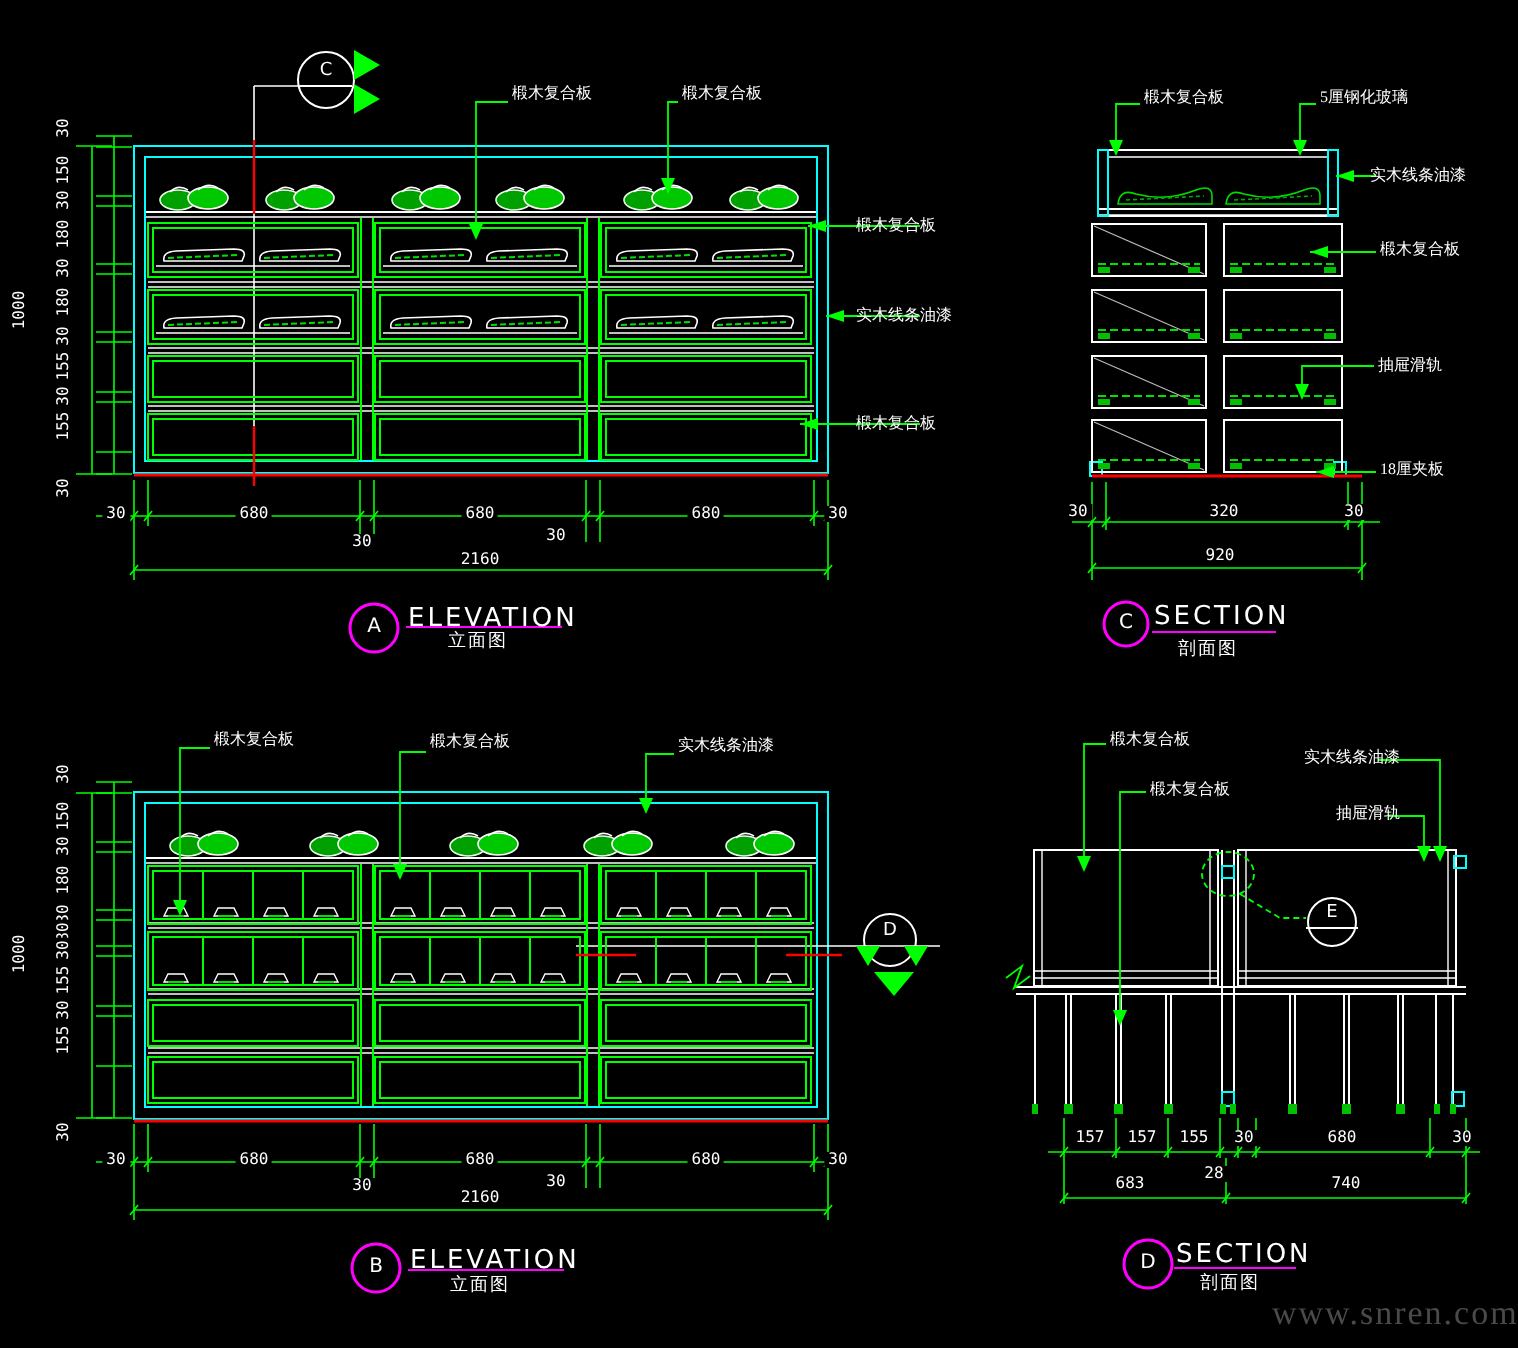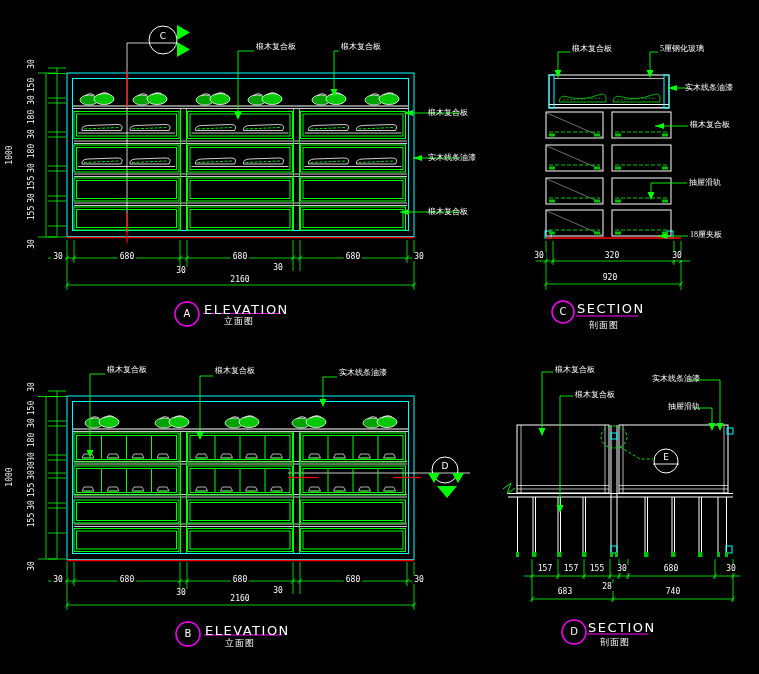--- a/index.html
+++ b/index.html
@@ -541,14 +541,15 @@
 <span class="hdim" style="left:671px;top:569px;">680</span>
 <span class="hdim" style="left:731px;top:569px;">30</span>
 <span class="hdim" style="left:607px;top:587px;">28</span>
 <span class="hdim" style="left:565px;top:592px;">683</span>
 <span class="hdim" style="left:673px;top:592px;">740</span>
 
 <span class="tletter" style="left:574px;top:632px;">D</span>
 <span class="ttl-en" style="left:588px;top:621px;">SECTION</span>
 <span class="ttl-cn" style="left:600px;top:638px;">剖面图</span>
 
+<span class="watermark">www.snren.com</span>
 
 </div>
 
 </body></html>

